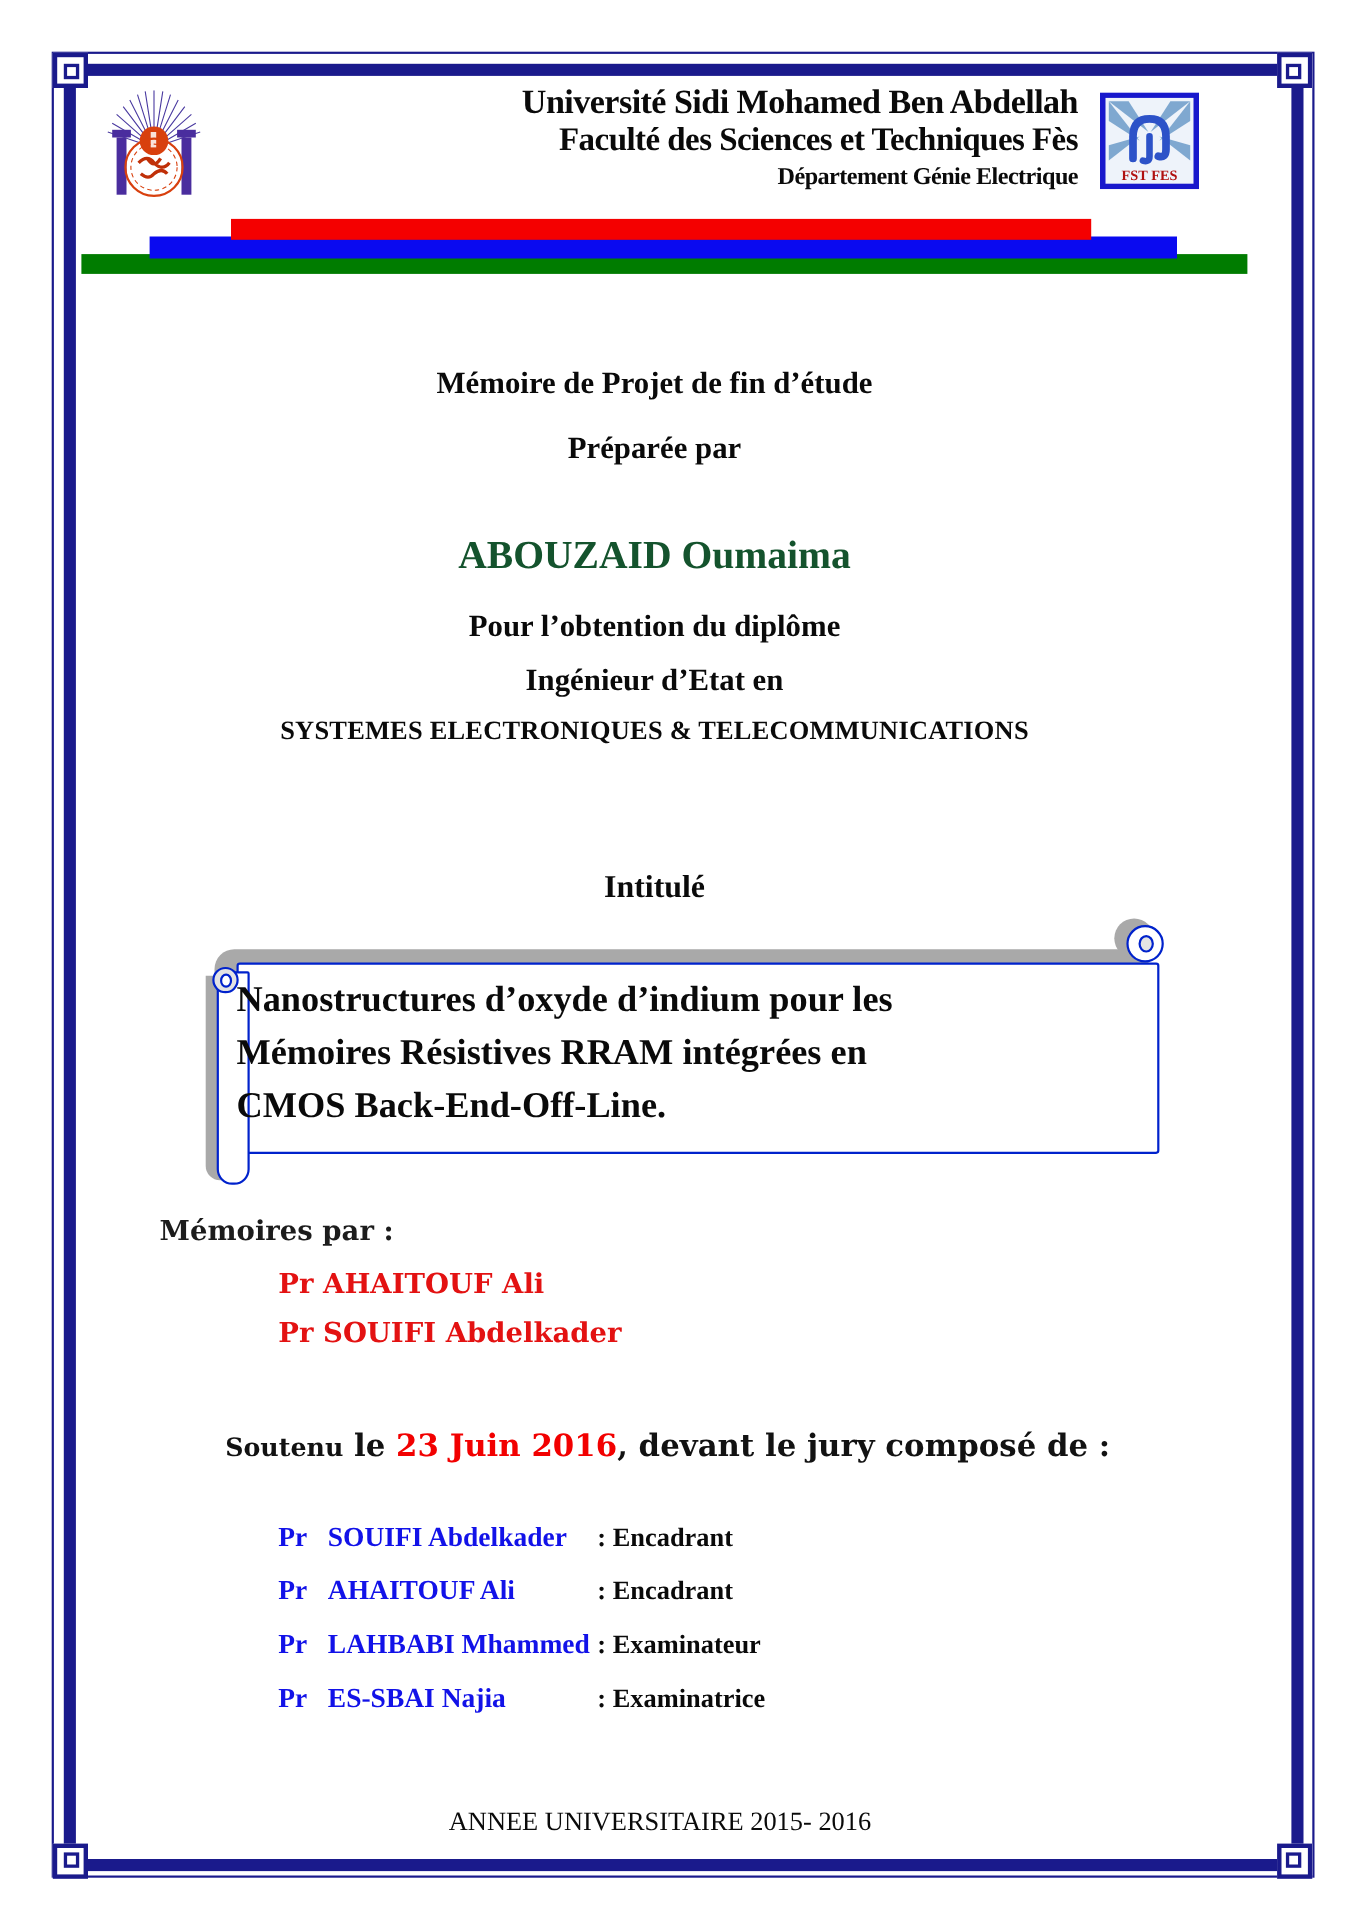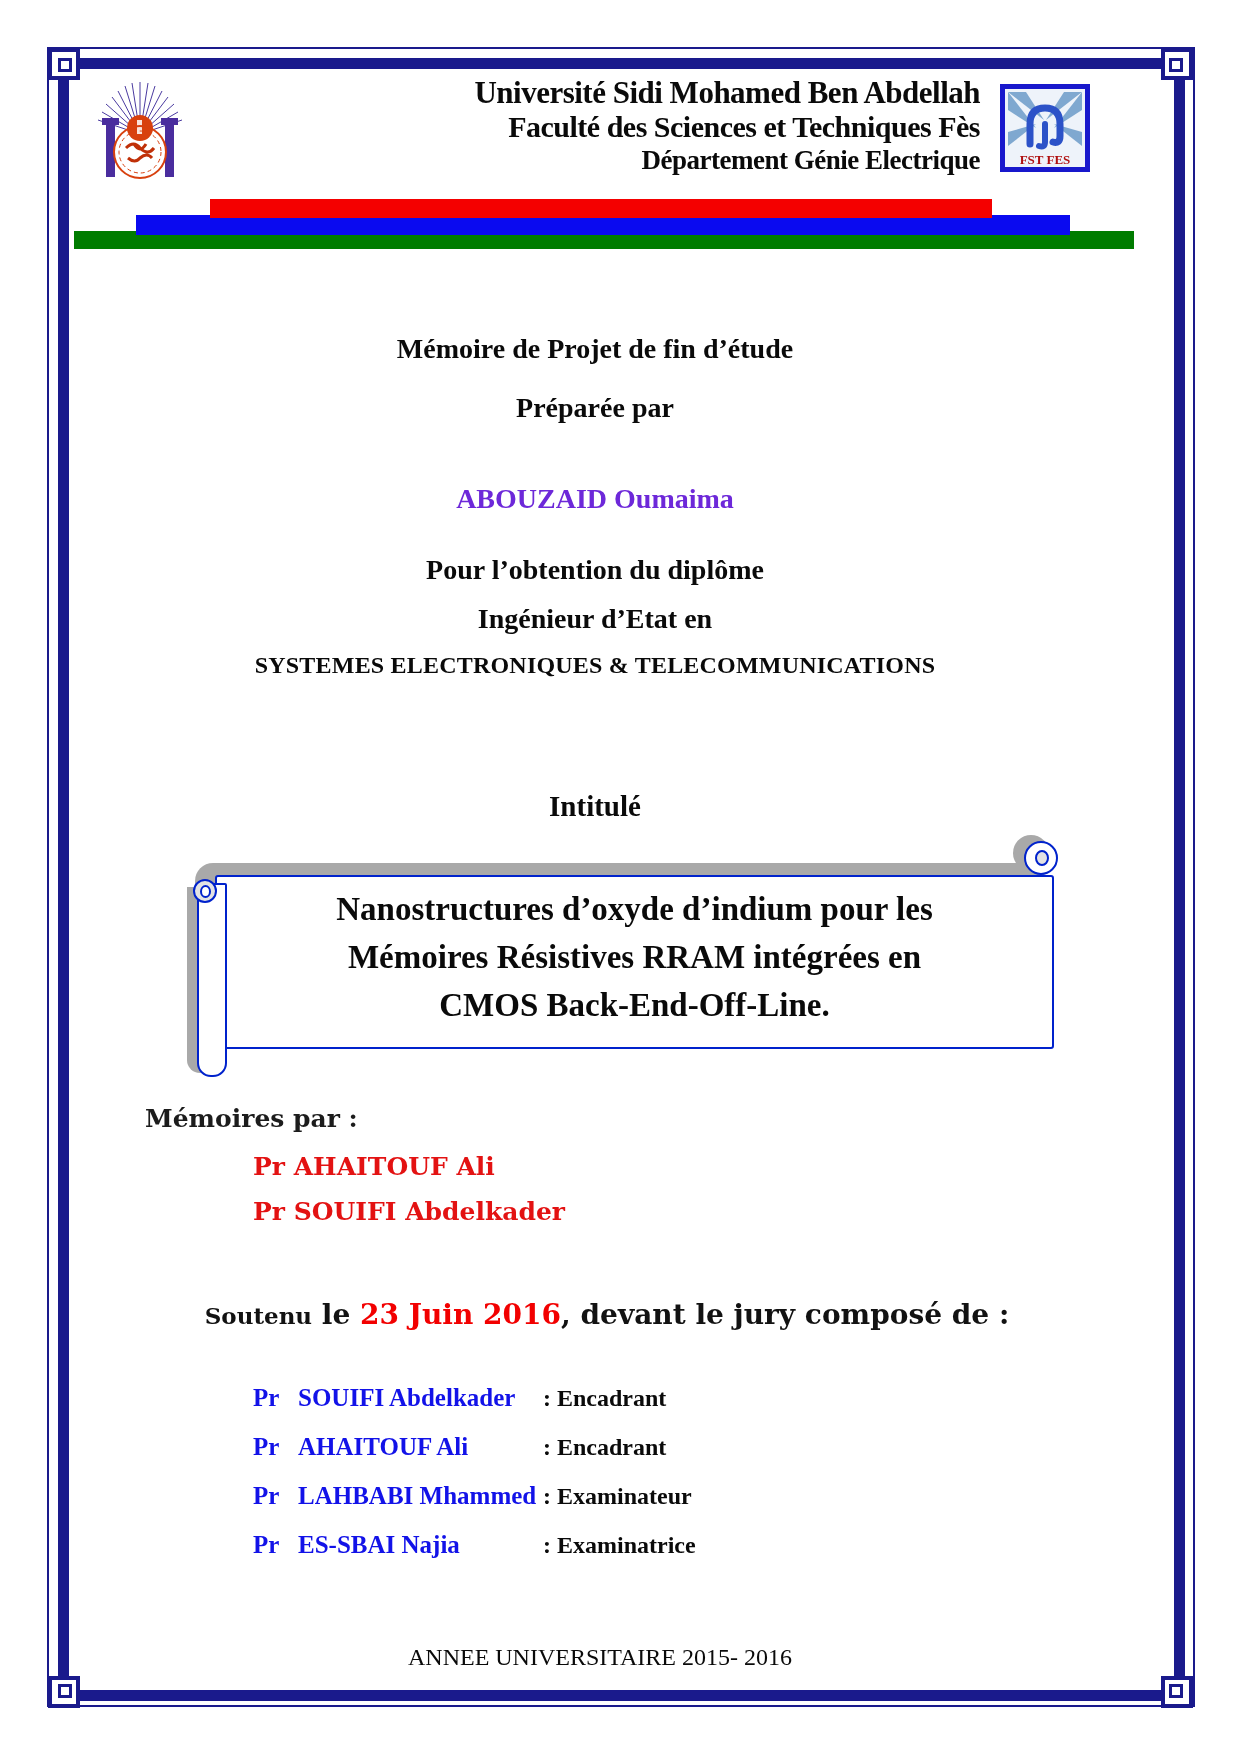--- a/index.html
+++ b/index.html
@@ -20,35 +20,35 @@
   .knot.bl{left:48px;top:1676px} .knot.bl .mini{left:6px;bottom:6px}
   .knot.br{left:1161px;top:1676px}.knot.br .mini{right:6px;bottom:6px}
 
   
   .emblem{position:absolute;left:92px;top:82px;width:96px;height:102px;}
   .fstlogo{position:absolute;left:1000px;top:84px;width:90px;height:88px;}
   .head-text{position:absolute;left:120px;top:76px;width:860px;text-align:right;
              color:#0a0a0a;font-weight:bold;letter-spacing:-0.5px;}
   .head-line1{font-size:31px;line-height:34px;}
   .head-line2{font-size:30px;line-height:34px;}
-  .head-line3{font-size:27px;line-height:32px;}
+  .head-line3{font-size:22px;line-height:32px;}
 
   
   .bar{position:absolute;}
   .bar.red  {left:210px;top:199px;width:782px;height:19px;background:#f40000;z-index:3;}
   .bar.blue {left:136px;top:215px;width:934px;height:20px;background:#0a0af0;z-index:2;}
   .bar.green{left:74px; top:231px;width:1060px;height:18px;background:#007c00;z-index:1;}
 
   
   .content{position:absolute;left:75px;top:0;width:1040px;height:1754px;}
   .cline{position:absolute;left:0;width:100%;text-align:center;color:#0a0a0a;
          font-weight:bold;}
   .memoire   {top:333px;font-size:28px;}
   .preparee  {top:392px;font-size:28px;}
-  .author    {top:483px;font-size:28px;color:#6d28d9;}
+  .author    {top:483px;font-size:36px;color:#14532d;}
   .obtention {top:554px;font-size:28px;}
   .ingenieur {top:603px;font-size:28px;}
   .systemes  {top:652px;font-size:24px;letter-spacing:0.2px;}
   .intitule  {top:790px;font-size:29px;}
 
   
   .scroll{position:absolute;left:185px;top:843px;width:875px;height:245px;}
   .scr-shadow{position:absolute;left:10px;top:20px;width:849px;height:165px;
               background:#a9a9a9;border-radius:18px 10px 0 0;z-index:1;}
   .scr-curl-shadow{position:absolute;left:828px;top:-8px;width:36px;height:36px;
@@ -60,21 +60,21 @@
   .scr-tube{position:absolute;left:12px;top:40px;width:26px;height:190px;
             background:#ffffff;border:2px solid #0022cc;border-radius:2px 2px 14px 14px;z-index:3;}
   .scr-curl-left{position:absolute;left:8px;top:36px;width:20px;height:20px;
             background:#e3e3e3;border:2px solid #0022cc;border-radius:50%;z-index:4;}
   .scr-curl-left .dot{position:absolute;left:5px;top:4px;width:7px;height:9px;
             background:#ffffff;border:2px solid #0022cc;border-radius:50%;}
   .scr-curl-right{position:absolute;left:839px;top:-2px;width:30px;height:30px;
             background:#ffffff;border:2px solid #0022cc;border-radius:50%;z-index:3;}
   .scr-curl-right .dot{position:absolute;left:9px;top:7px;width:10px;height:12px;
             background:#e3e3e3;border:2px solid #0022cc;border-radius:50%;}
-  .scr-title{position:absolute;left:30px;top:42px;width:839px;text-align:center;
+  .scr-title{position:absolute;left:30px;top:42px;width:839px;
             font-size:33px;font-weight:bold;color:#0a0a0a;line-height:48px;z-index:5;}
 
   
   .encadree{position:absolute;left:145px;top:1104px;font-family:"DejaVu Serif", serif;
             font-size:25px;font-weight:bold;color:#1c1c1c;}
   .sup{position:absolute;left:253px;font-family:"DejaVu Serif", serif;
        font-size:25px;font-weight:bold;color:#e31212;}
   .sup1{top:1152px}  .sup2{top:1197px}
 
   

